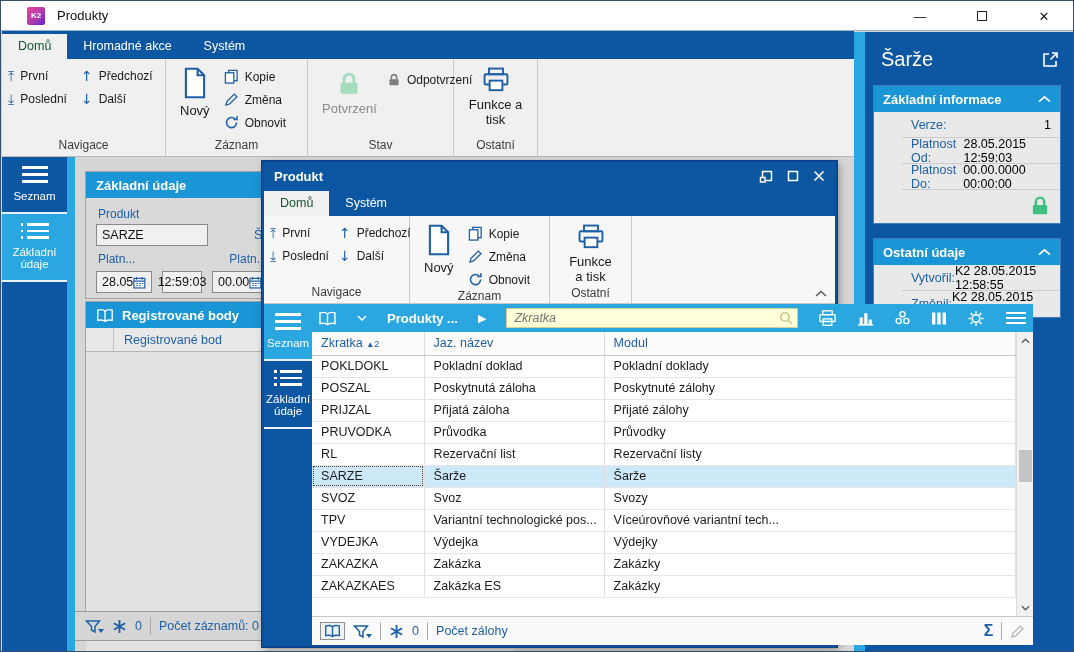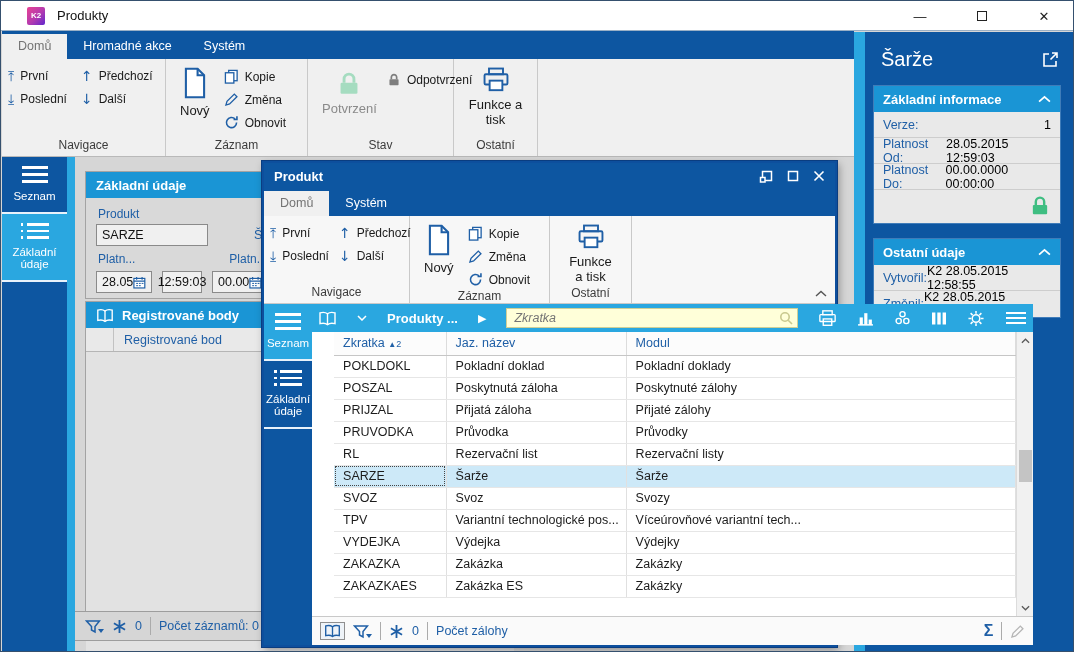--- a/index.html
+++ b/index.html
@@ -10,21 +10,21 @@
   .titlebar { position:absolute; left:0; top:0; width:1074px; height:30px; background:#ffffff; border-bottom:1px solid #9ab0c6; display:flex; align-items:center; }
   .k2logo { width:18px; height:18px; margin-left:26px; border-radius:2px; background:linear-gradient(135deg,#e84393 0%,#b33ab0 55%,#5f27cd 100%); color:#fff; font-size:8px; font-weight:bold; display:flex; align-items:center; justify-content:center; }
   .titlebar .wtitle { margin-left:12px; font-size:13px; color:#111; }
   .wctrls { position:absolute; right:0; top:0; height:30px; display:flex; }
   .wbtn { width:62px; height:30px; display:flex; align-items:center; justify-content:center; color:#222; font-size:13px; }
   .maxbox { width:10px; height:10px; border:1px solid #222; }
 
   
   .tabstrip { display:flex; align-items:flex-end; background:#0d56a1; }
   .tab { padding:5px 16px 6px; font-size:12.5px; color:#fff; }
-  .tab.active { background:#f0f0f0; color:#737373; }
+  .tab.active { background:#f0f0f0; color:#14532d; }
   .ribbon { display:flex; align-items:stretch; background:#f0f0f0; }
   .rgroup { display:flex; flex-direction:column; border-right:1px solid #c9c9c9; padding:4px 6px 0; }
   .rgroup-body { flex:1; display:flex; align-items:flex-start; }
   .rgroup-label { text-align:center; font-size:12px; color:#3c3c3c; padding:2px 4px 4px; }
   .navcols { display:flex; gap:14px; padding-top:6px; }
   .navcol { display:flex; flex-direction:column; gap:9px; }
   .sbtn { display:flex; align-items:center; gap:6px; font-size:12px; color:#1a1a1a; white-space:nowrap; }
   .sbtn .ic { color:#1f5fa6; font-family:"DejaVu Sans", sans-serif; font-size:14px; line-height:1; }
   .bigbtn { display:flex; flex-direction:column; align-items:center; justify-content:flex-start; gap:4px; padding:4px 8px 0; font-size:13px; color:#1a1a1a; text-align:center; }
   .bigbtn.disabled { color:#8a8a8a; }
@@ -86,21 +86,21 @@
   .m-sidebar { width:62px; background:#0d56a1; }
   .m-sidebar .side-item { font-size:11.5px; }
   .m-main { flex:1; display:flex; flex-direction:column; position:relative; }
 
   .m-toolbar { height:28px; background:#2aa7e0; display:flex; align-items:center; gap:20px; padding:0 6px; color:#fff; }
   .view-title { font-weight:bold; font-size:13px; white-space:nowrap; }
   .searchbox { width:292px; height:20px; background:#ffffd9; border:1px solid #cfcf96; display:flex; align-items:center; padding:0 4px 0 7px; }
   .searchbox input { flex:1; border:0; background:transparent; outline:none; font-style:italic; font-size:12.5px; color:#8a8a7a; font-family:"Liberation Sans", sans-serif; }
   .tbicon { display:flex; align-items:center; }
 
-  .m-table { flex:1; position:relative; background:#fff; overflow:hidden;margin-left:22px; }
+  .m-table { flex:1; position:relative; background:#fff; overflow:hidden; }
   table.grid { border-collapse:collapse; width:calc(100% - 17px); table-layout:fixed; }
   .grid th { height:23px; font-size:12.5px; font-weight:normal; color:#1f5fa6; text-align:left; padding:0 0 0 9px; background:#fcfcfc; border-bottom:1px solid #c6c6c6; border-right:1px solid #dcdcdc; }
   .grid td { height:22px; font-size:12.5px; color:#1c1c1c; padding:0 0 0 9px; border-bottom:1px solid #e6e6e6; border-right:1px solid #e0e0e0; white-space:nowrap; overflow:hidden; }
   .grid col.c-zk { width:112px; } .grid col.c-jn { width:180px; }
   .grid tr.sel td { background:#cde9f8; }
   .grid tr.sel td:first-child { outline:1px dotted #444; outline-offset:-2px; }
   .sortmark { font-size:8px; color:#1f5fa6; } .sortord { font-size:9px; color:#1f5fa6; }
 
   .vscroll { position:absolute; right:0; top:0; bottom:0; width:17px; background:#f1f1f1; border-left:1px solid #dcdcdc; }
   .varrow { position:absolute; left:0; width:17px; height:17px; color:#5a5a5a; display:flex; align-items:center; justify-content:center; }
@@ -113,21 +113,21 @@
 
   
   .splitter { position:absolute; left:853px; top:31px; width:11px; bottom:0; background:#2aa7e0; }
   .splitter .dots { position:absolute; left:3.5px; top:315px; display:flex; flex-direction:column; gap:7px; }
   .splitter .dots i { width:4px; height:4px; border-radius:50%; background:#9fd9f2; }
   .inspector { position:absolute; left:864px; top:31px; right:0; bottom:0; background:#0d56a1; color:#fff; }
   .insp-title { display:flex; align-items:center; justify-content:space-between; padding:16px 14px 14px 16px; }
   .insp-title .t { font-size:20px; font-weight:400; }
   .card { margin:0 12px 14px 8px; border:1px solid #3f7cb9; }
   .card-h { height:26px; background:#1a95d5; display:flex; align-items:center; justify-content:space-between; padding:0 9px; font-size:13px; font-weight:bold; }
-  .card-b { background:#e9e9e9; color:#111; }
+  .card-b { background:#e9e9e9; color:#111;padding-left:28px; }
   .crow { display:flex; justify-content:space-between; align-items:center; height:26px; padding:0 9px; border-bottom:1px solid #cdcdcd; font-size:12.5px; }
   .crow:last-child { border-bottom:0; }
   .crow .cl { color:#1f5fa6; }
   .crow .cv { color:#000; }
   .lockrow { display:flex; justify-content:flex-end; padding:5px 9px 6px; }
 </style>
 </head>
 <body>
 
 <div class="screen">

